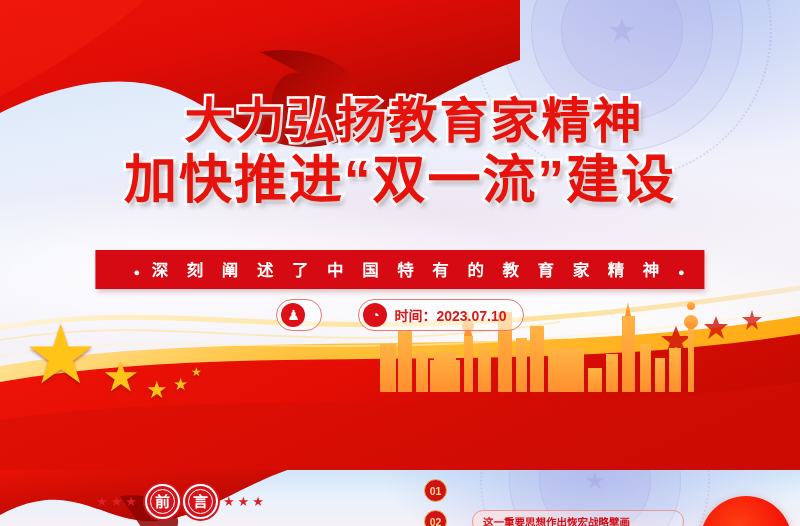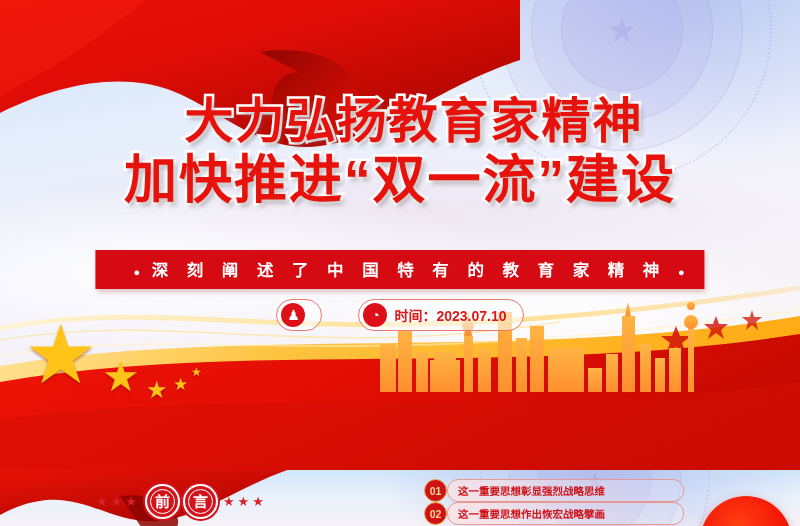--- a/index.html
+++ b/index.html
@@ -103,21 +103,21 @@
   .minstars{color:#d8222a;font-size:13px;letter-spacing:3px;line-height:1;}
   .seal{width:31px;height:31px;border-radius:50%;position:relative;flex:none;
         background:#d3141c;display:flex;align-items:center;justify-content:center;
         box-shadow:0 0 0 2px #fff, 0 0 0 4px #d3141c;}
   .seal:before{content:"";position:absolute;inset:3px;border-radius:50%;border:1.4px solid #fff;}
   .seal span{color:#fff;font-size:15px;font-weight:bold;line-height:1;
              position:relative;z-index:2;}
 
   
   .items{position:absolute;left:424px;top:479px;width:260px;}
-  .item{display:flex;align-items:center;gap:0;margin-bottom:0;}
+  .item{display:flex;align-items:center;gap:25px;margin-bottom:8px;}
   .item .num{width:21px;height:21px;border-radius:50%;background:#cf1118;color:#ffd98a;
         font-size:10.5px;font-weight:bold;display:flex;align-items:center;justify-content:center;
         border:1.3px solid #e8b74e;flex:none;}
   .item .bar{flex:1;border:1.2px solid #e79a93;border-radius:11px;
         padding:3px 10px;font-size:10.5px;font-weight:bold;color:#cf1118;
         background:linear-gradient(90deg,rgba(255,225,225,.75),rgba(255,255,255,.15));
         white-space:nowrap;overflow:hidden;}
 </style>
 </head>
 <body>
@@ -275,21 +275,20 @@
     </span>
     <span class="seal">
       <span>言</span>
     </span>
     <span class="minstars">★★★</span>
   </div>
 
   <div class="items">
     <div class="item">
       <span class="num">01</span>
-      <span class="bar">这一重要思想彰显强烈战略思维</span>
     </div>
     <div class="item">
       <span class="num">02</span>
       <span class="bar">这一重要思想作出恢宏战略擘画</span>
     </div>
   </div>
 
 </div>
 
 </body></html>

